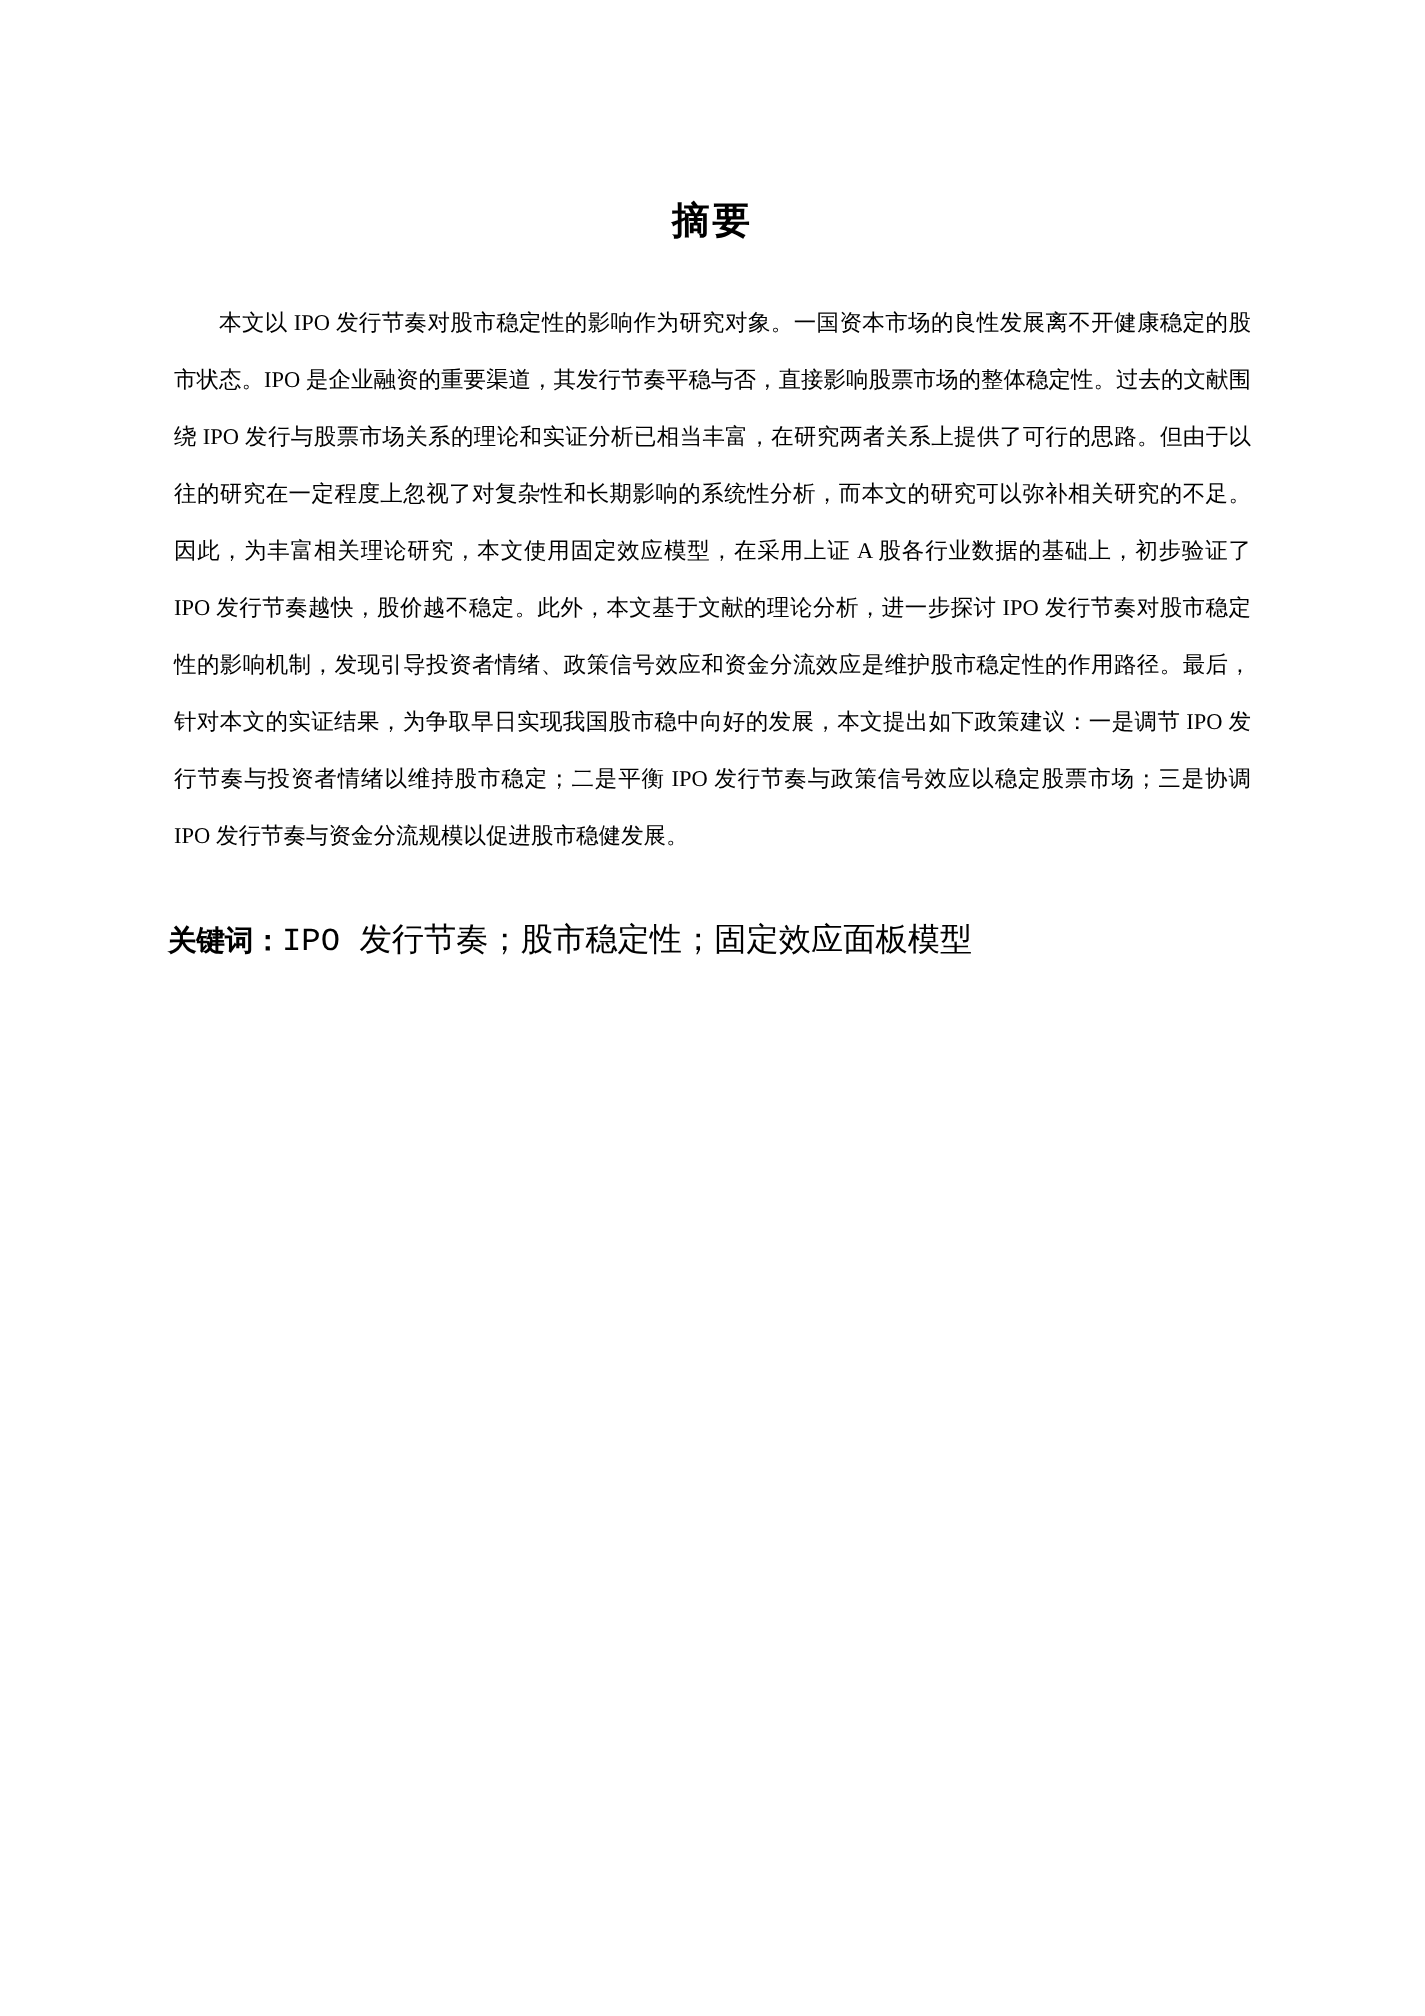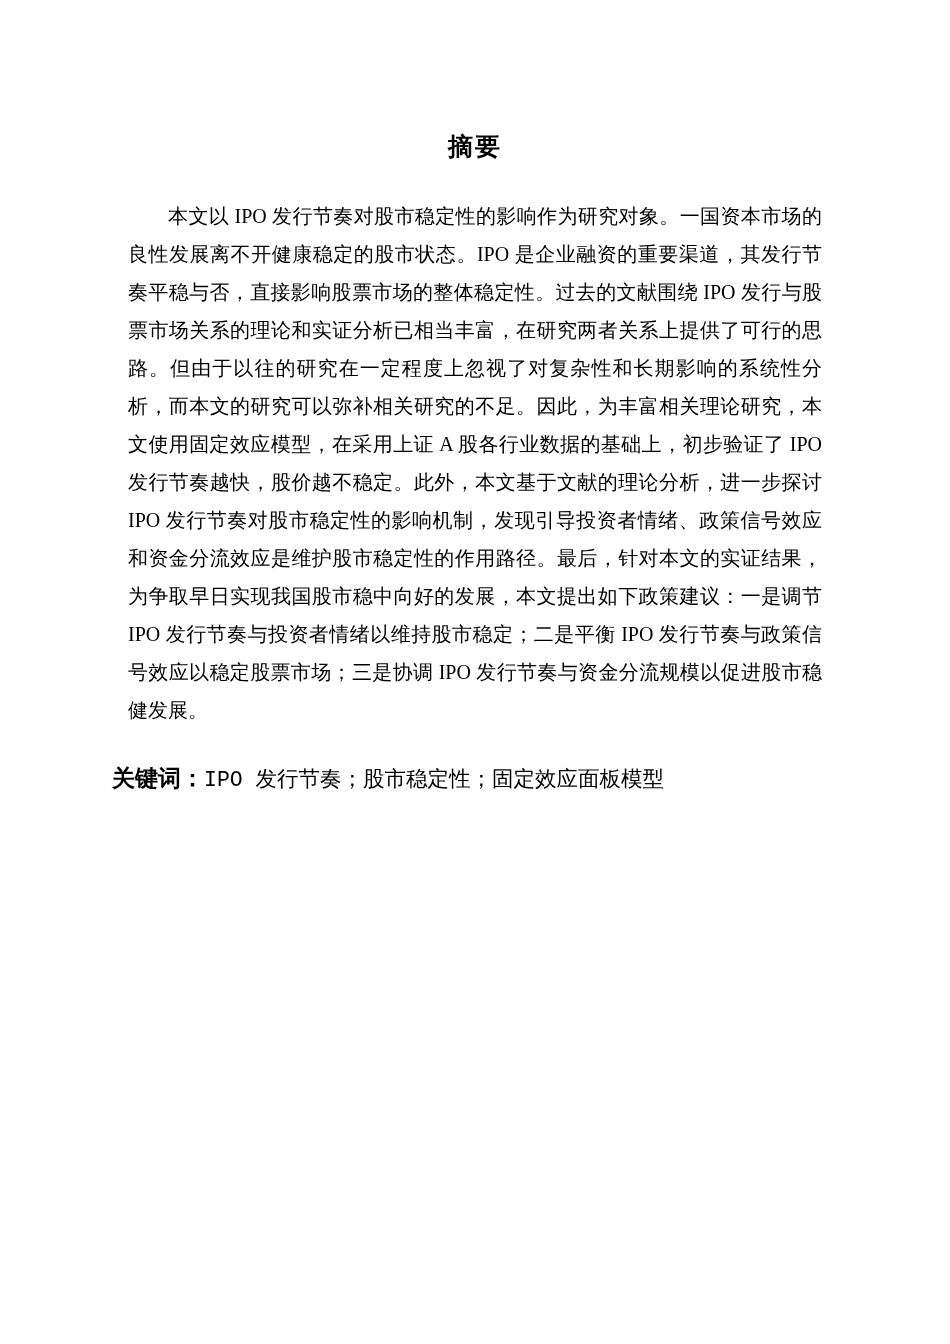--- a/index.html
+++ b/index.html
@@ -25,40 +25,40 @@
     text-align: center;
     font-family: "Liberation Sans", sans-serif;
     font-weight: bold;
     font-size: 25px;
     letter-spacing: 2px;
     color: #000000;
     margin: 0 0 34px 0;
   }
   .abstract-body {
     font-family: "Liberation Serif", serif;
-    font-size: 20px;
+    font-size: 15px;
     line-height: 38px;
     color: #000000;
     text-align: justify;
     text-justify: inter-ideograph;
     text-indent: 2em;
-    margin: 16px;
+    margin: 4px;
     word-break: break-word;
   }
   .keywords-line {
     margin-top: 30px;
     font-family: "Liberation Serif", serif;
     font-size: 21.5px;
     line-height: 38px;
     color: #000000;
   }
   .keywords-label {
     font-family: "Liberation Sans", sans-serif;
     font-weight: bold;
-    font-size: 23px;
+    font-size: 19px;
   }
   .keywords-value {
     font-family: Liberation Mono, monospace;
     font-size: 21.5px;
   }
 </style>
 </head>
 <body>
 
 <div class="page">

